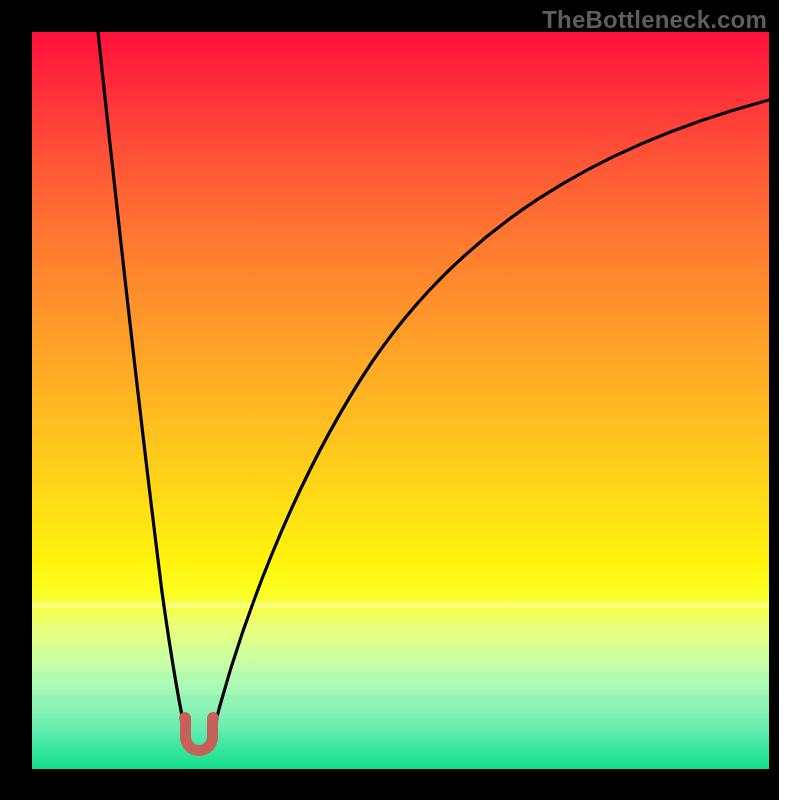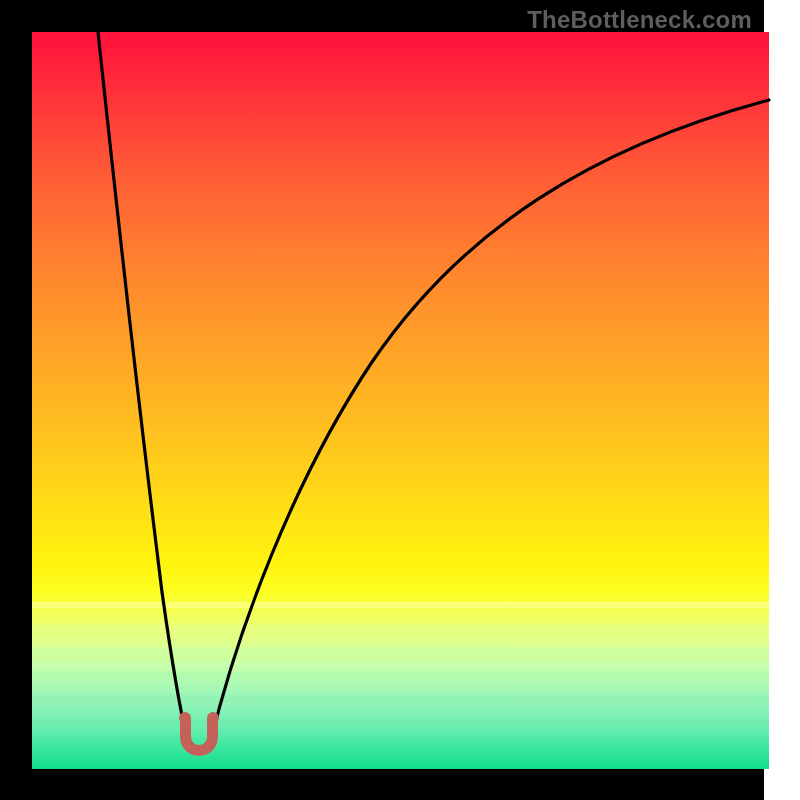--- a/index.html
+++ b/index.html
@@ -8,20 +8,21 @@
     width: 800px;
     height: 800px;
     overflow: hidden;
     background: #fff;
   }
   .frame {
     position: relative;
     width: 764px;
     height: 800px;
     background: #000;
+    padding-left: 15px;
   }
   .plot {
     position: absolute;
     left: 32px;
     top: 32px;
     width: 737px;
     height: 737px;
     background: linear-gradient(to bottom,
       #ff103b 0%,
       #ff2f3a 8%,

